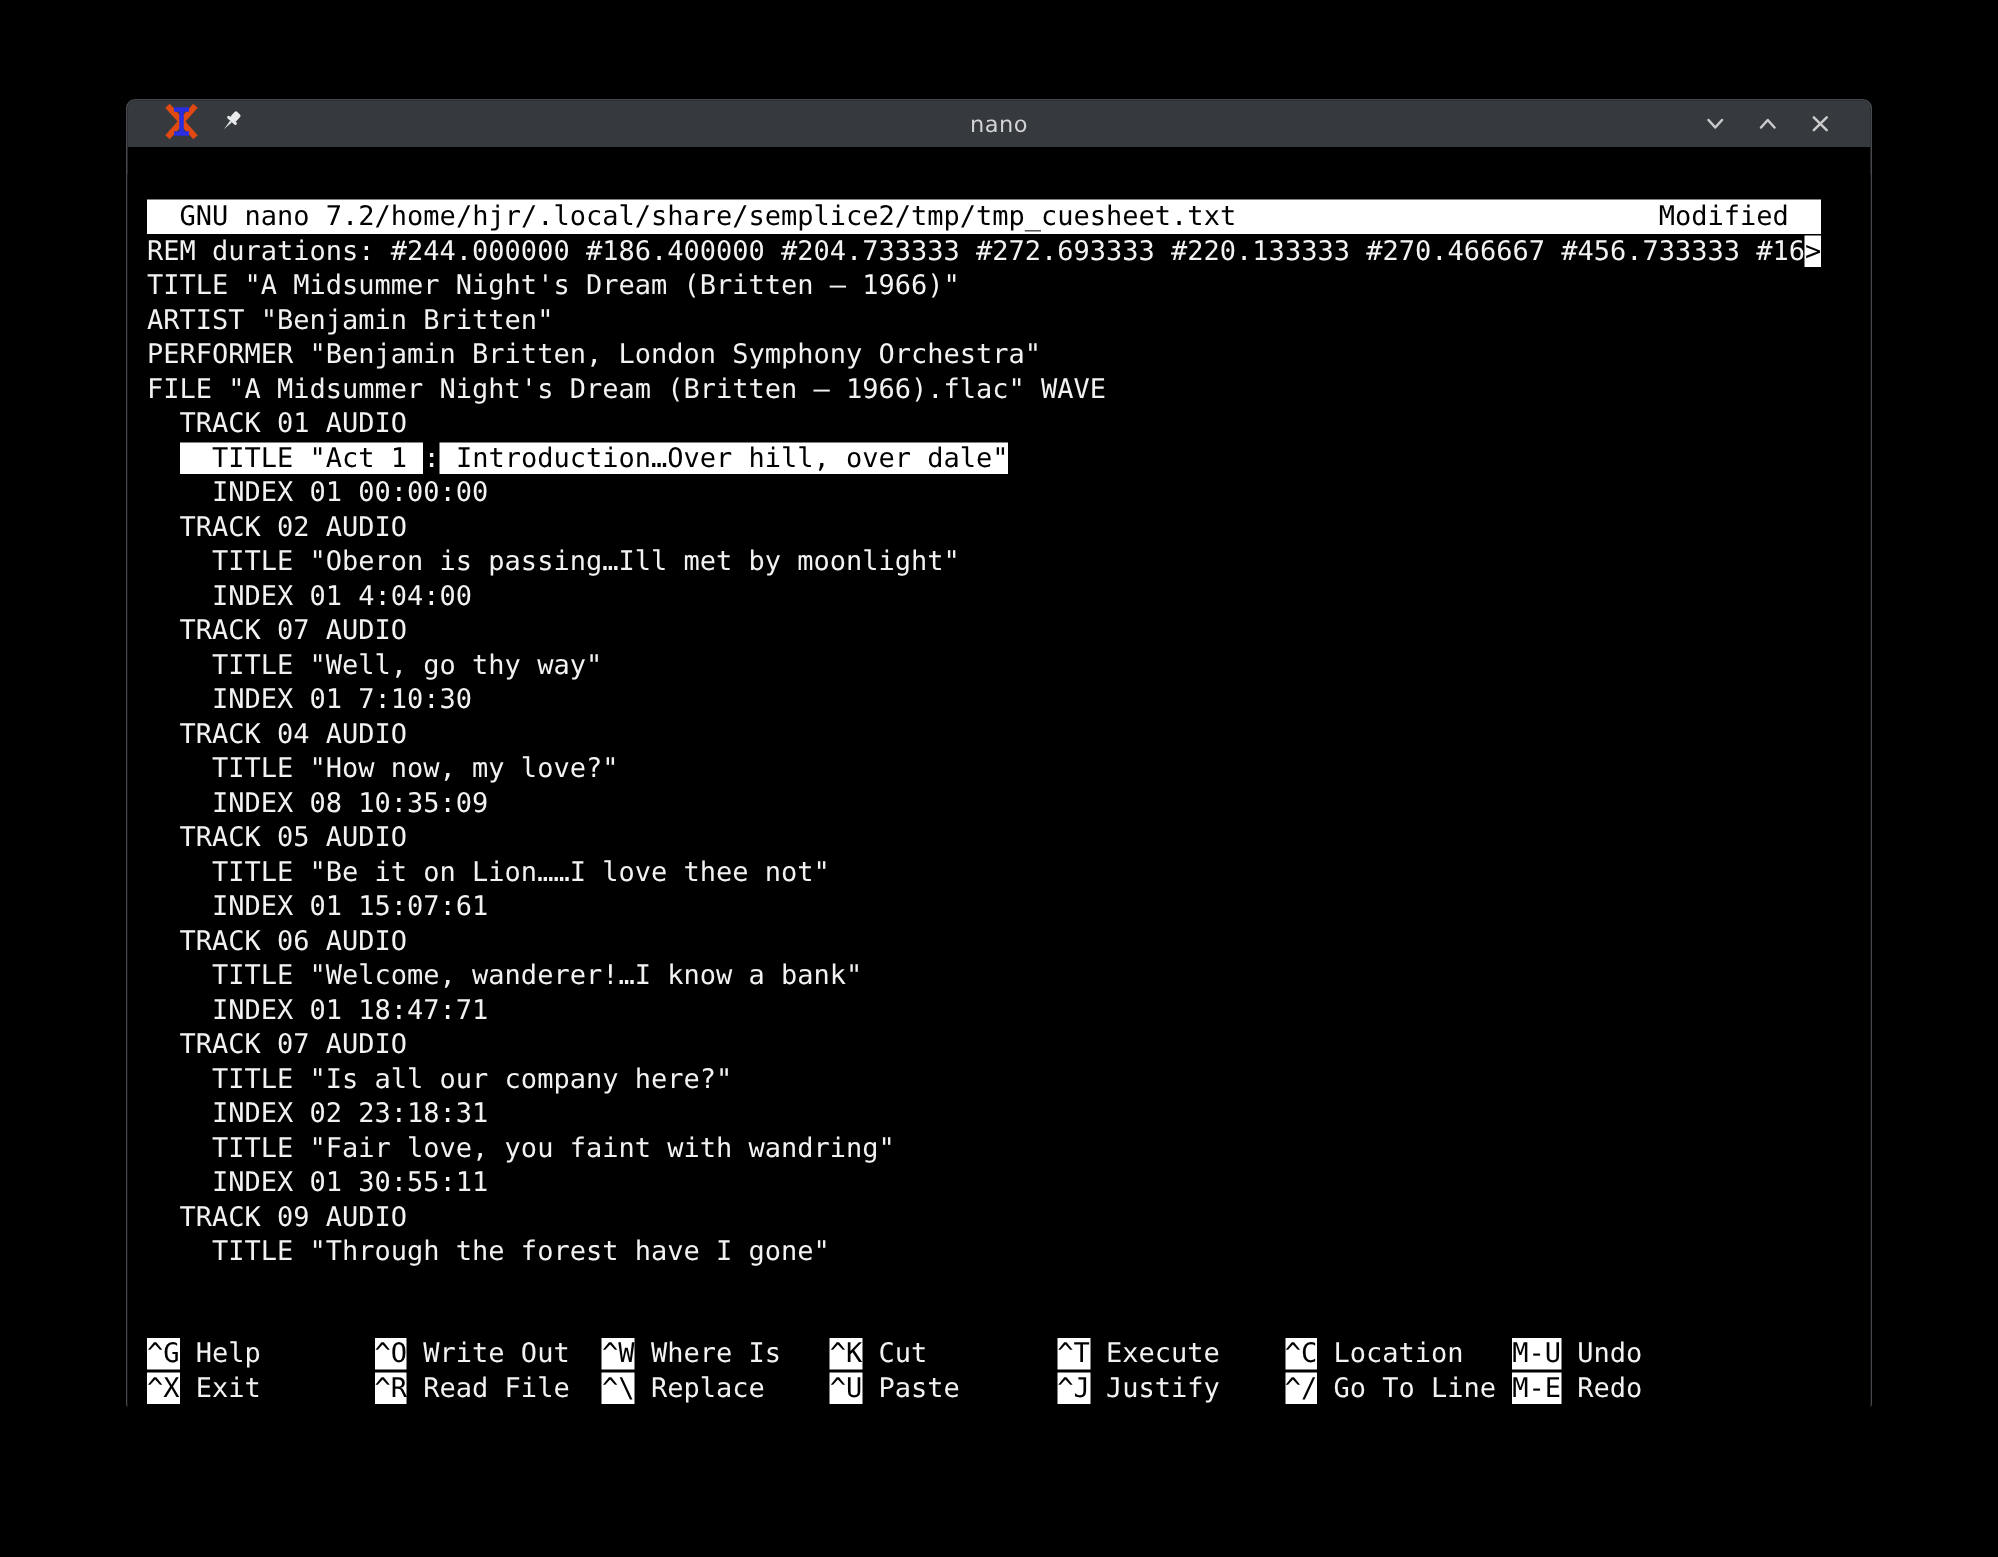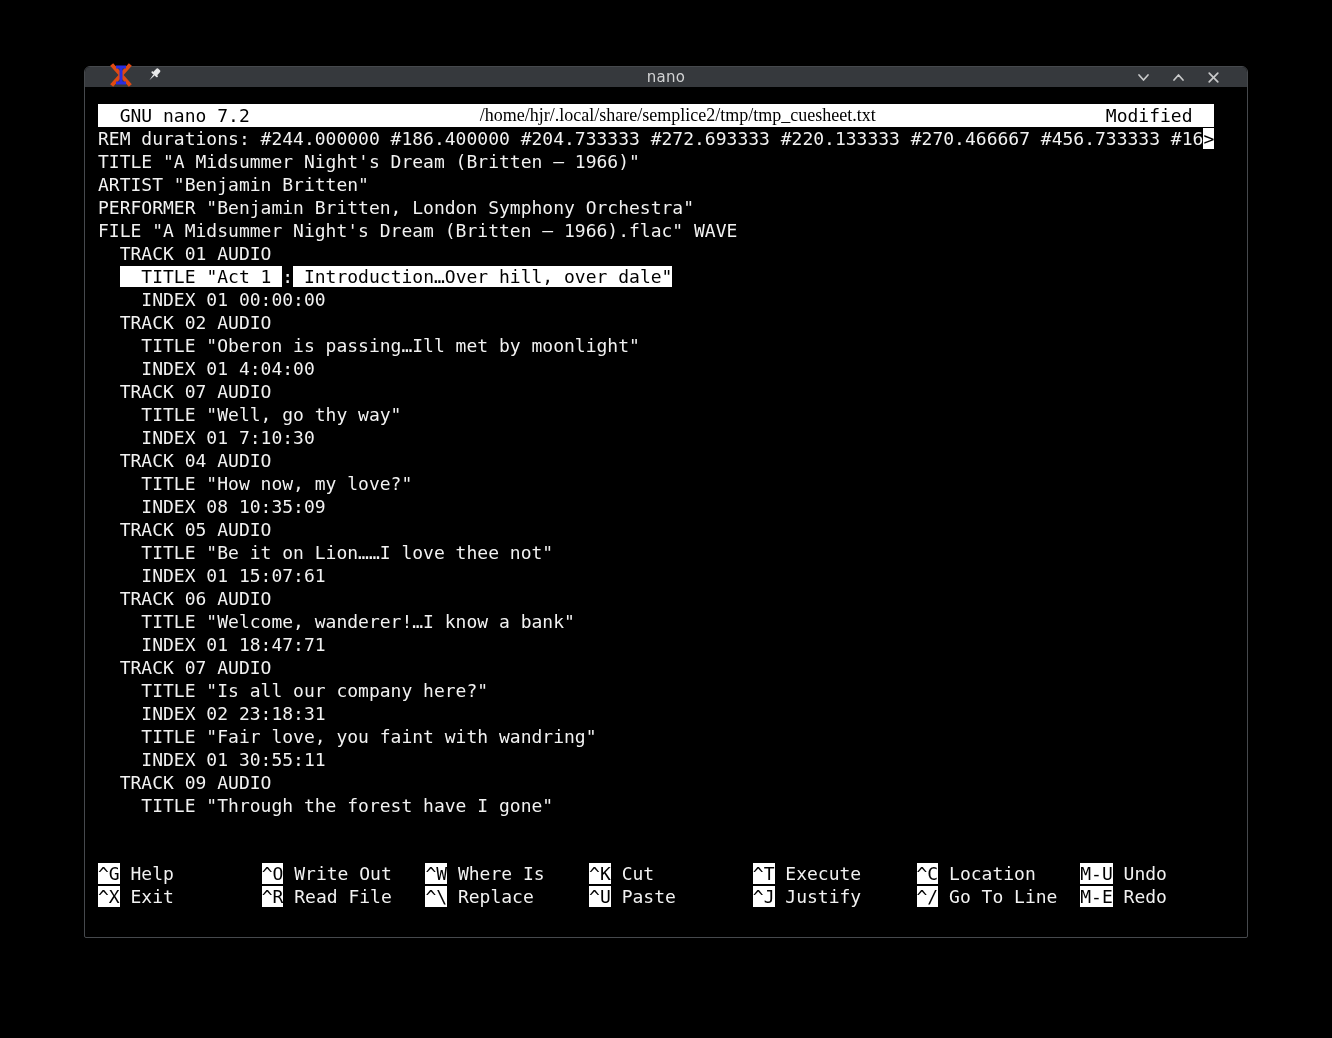--- a/index.html
+++ b/index.html
@@ -1,36 +1,36 @@
 <!DOCTYPE html>
 <html><head>
 <meta charset="utf-8">
 <style>
   html,body{margin:0;padding:0;background:#000;width:1332px;height:1038px;overflow:hidden;}
   .stage{position:relative;width:1332px;height:1038px;background:#000;}
   .window{position:absolute;left:84px;top:66px;width:1164px;height:872px;box-sizing:border-box;
           background:#000;border:1px solid #46494d;border-radius:6px 6px 2px 2px;}
-  .titlebar{height:20px;background:#36393d;border-radius:5px 5px 0 0;display:flex;align-items:center;
+  .titlebar{height:31px;background:#36393d;border-radius:5px 5px 0 0;display:flex;align-items:center;
             padding:0 24px;font:15px "DejaVu Sans", sans-serif;color:#d2d3d4;}
   .tb-left{display:flex;align-items:center;gap:12px;width:150px;}
   .tb-title{flex:1;text-align:center;letter-spacing:.3px;}
   .tb-controls{display:flex;align-items:center;gap:16px;width:150px;justify-content:flex-end;}
   .tb-btn{background:none;border:none;padding:2px;margin:0;line-height:0;cursor:default;}
   .terminal{position:relative;height:calc(100% - 36px);box-sizing:border-box;background:#000;
-            color:#f2f2f2;font:18px/23px "DejaVu Sans Mono", monospace;padding:17px 0 0 13px;}
+            color:#f2f2f2;font:18px/23px "DejaVu Sans Mono", monospace;padding:17px 0 0 13px;margin-top:18px;}
   .nano-header{display:flex;width:103ch;background:#ffffff;color:#000;white-space:pre;height:23px;}
   .nh-left{flex:none;}
-  .nh-center{flex:1;text-align:center;font-family:Liberation Serif, serif;}
+  .nh-center{flex:1;}
   .nh-right{flex:none;padding-right:2ch;}
   .line{white-space:pre;height:23px;}
   .seg{white-space:pre;}
   .seg.inverse{background:#ffffff;color:#000;}
   .seg.cursor{background:#000;color:#f2f2f2;}
   .helpbar{position:absolute;left:13px;bottom:13px;}
-  .hb-row{display:grid;grid-template-columns:repeat(7,14ch);white-space:pre;height:23px;gap:12px;}
+  .hb-row{display:grid;grid-template-columns:repeat(7,14ch);white-space:pre;height:23px;}
   .hb-cell{white-space:pre;}
   .hb-key{background:#ffffff;color:#000;}
 </style>
 </head>
 <body>
 
 <div class="stage">
   <div class="window">
 
     <div class="titlebar">

